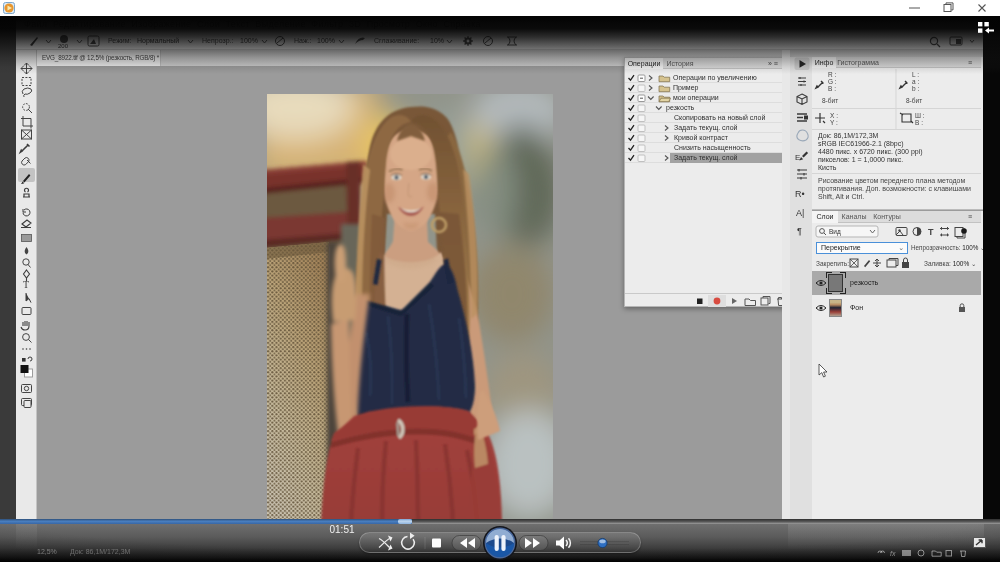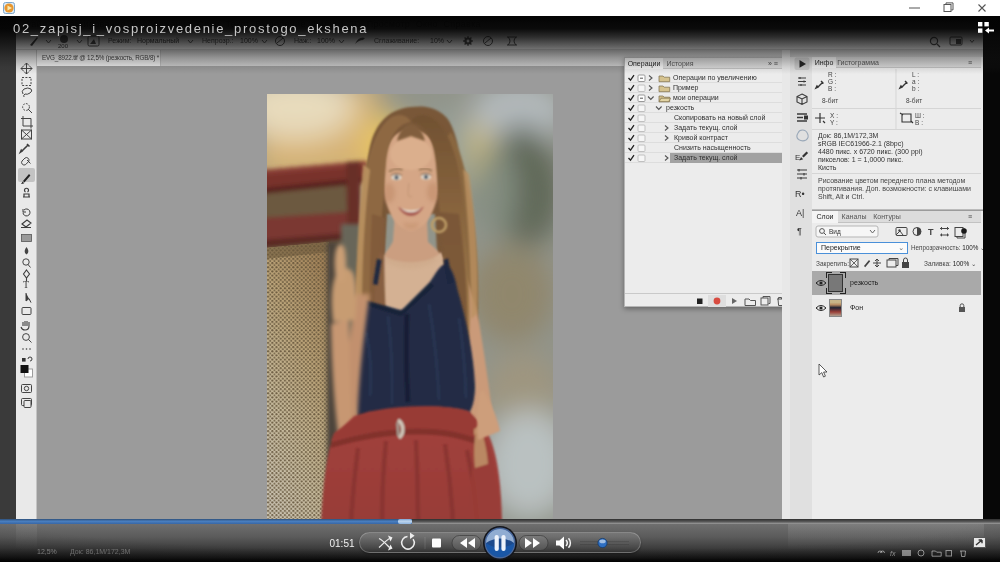--- a/index.html
+++ b/index.html
@@ -575,41 +575,40 @@
 
     <svg class="abs" style="left:818px;top:348px" width="10" height="14" viewBox="0 0 10 14">
       <path d="M1 0 L1 11 L3.8 8.6 L5.6 13 L7.4 12.2 L5.6 8 L9 8 Z" fill="#fff" stroke="#333" stroke-width="0.8"></path>
     </svg>
 
     <div class="abs" style="left:20px;top:533px;color:#444;font-size:7px;">12,5% <span style="margin-left:22px;">Док: 86,1M/172,3M</span> <span style="margin-left:14px;">⌄</span></div>
 
     <div class="abs" style="left:983px;top:0;width:17px;height:546px;background:#070707;"></div>
 
     <div class="abs" style="left:0;top:0;width:1000px;height:58px;background:linear-gradient(rgba(3,3,3,1) 0%, rgba(4,4,4,0.97) 22%, rgba(8,8,8,0.84) 36%, rgba(12,12,12,0.60) 54%, rgba(22,22,22,0.32) 72%, rgba(40,40,40,0.12) 88%, rgba(60,60,60,0) 100%);"></div>
-    <div class="abs" style="left:13px;top:5px;color:#c6c6c6;font-size:13px;letter-spacing:1.7px;">02_zapisj_i_vosproizvedenie_prostogo_ekshena</div>
 
     <svg class="abs" style="left:977px;top:6px" width="18" height="13" viewBox="0 0 18 13">
       <rect x="1" y="0" width="4.4" height="4.4" fill="#fff"></rect>
       <rect x="7.4" y="0" width="4.4" height="4.4" fill="#fff"></rect>
       <rect x="1" y="6.4" width="4.4" height="4.4" fill="#fff"></rect>
       <path d="M8 8.6 l4-3 v2 h5 v2 h-5 v2 z" fill="#fff"></path>
     </svg>
 
     <div class="abs" id="pbar" style="left:0;top:503px;width:1000px;height:43px;">
 
       <div class="abs" style="left:0;top:0;width:1000px;height:5px;background:linear-gradient(#2e2e2e,#5a5a5a 55%,#9e9e9e);"></div>
       <div class="abs" style="left:0;top:0;width:412px;height:5px;background:linear-gradient(#2d4f79,#4a7fc0 45%,#3766a5);"></div>
       <div class="abs" style="left:398px;top:0;width:14px;height:5px;background:linear-gradient(#7da3d2,#bdd5ee 45%,#8fb4de);border-radius:2px;"></div>
 
       <div class="abs" style="left:0;top:5px;width:1000px;height:38px;background:linear-gradient(#6f6f6f, #5a5a5a 35%, #3f3f3f 62%, #181818 88%, #000);"></div>
       <div class="abs" style="left:0;top:5px;width:1000px;height:38px;background:radial-gradient(ellipse 110% 170% at 50% 0%, rgba(0,0,0,0) 42%, rgba(0,0,0,0.28) 72%, rgba(0,0,0,0.62) 100%);"></div>
       <div class="abs" style="left:788px;top:5px;width:196px;height:26px;background:linear-gradient(rgba(255,255,255,0.10), rgba(255,255,255,0));"></div>
       <div class="abs" style="left:16px;top:5px;width:21px;height:26px;background:linear-gradient(rgba(255,255,255,0.08), rgba(255,255,255,0));"></div>
 
-      <div class="abs" style="left:322px;top:19px;width:40px;text-align:center;color:#f0f0f0;font-size:10px;">01:51</div>
+      <div class="abs" style="left:322px;top:5px;width:40px;text-align:center;color:#f0f0f0;font-size:10px;">01:51</div>
 
       <div class="abs" style="left:359px;top:13px;width:282px;height:21px;background:linear-gradient(rgba(255,255,255,0.14),rgba(255,255,255,0.08) 50%,rgba(255,255,255,0.03));border:1px solid rgba(255,255,255,0.22);border-radius:11px;box-shadow:0 1px 2px rgba(0,0,0,0.35);"></div>
       <svg class="abs" style="left:359px;top:8px" width="282" height="32" viewBox="0 0 282 32">
 
         <g stroke="#ececec" stroke-width="1.3" fill="none">
           <path d="M20 20.5 C24 17 27 13.5 30.5 11.5"></path>
           <path d="M20 11.5 C24 13.5 27 17 30.5 20.5"></path>
         </g>
         <path d="M29 8.5 l4.5 2 -2 4 z" fill="#f2f2f2"></path>
         <path d="M29 23.5 l4.5-2 -2-4 z" fill="#f2f2f2"></path>

